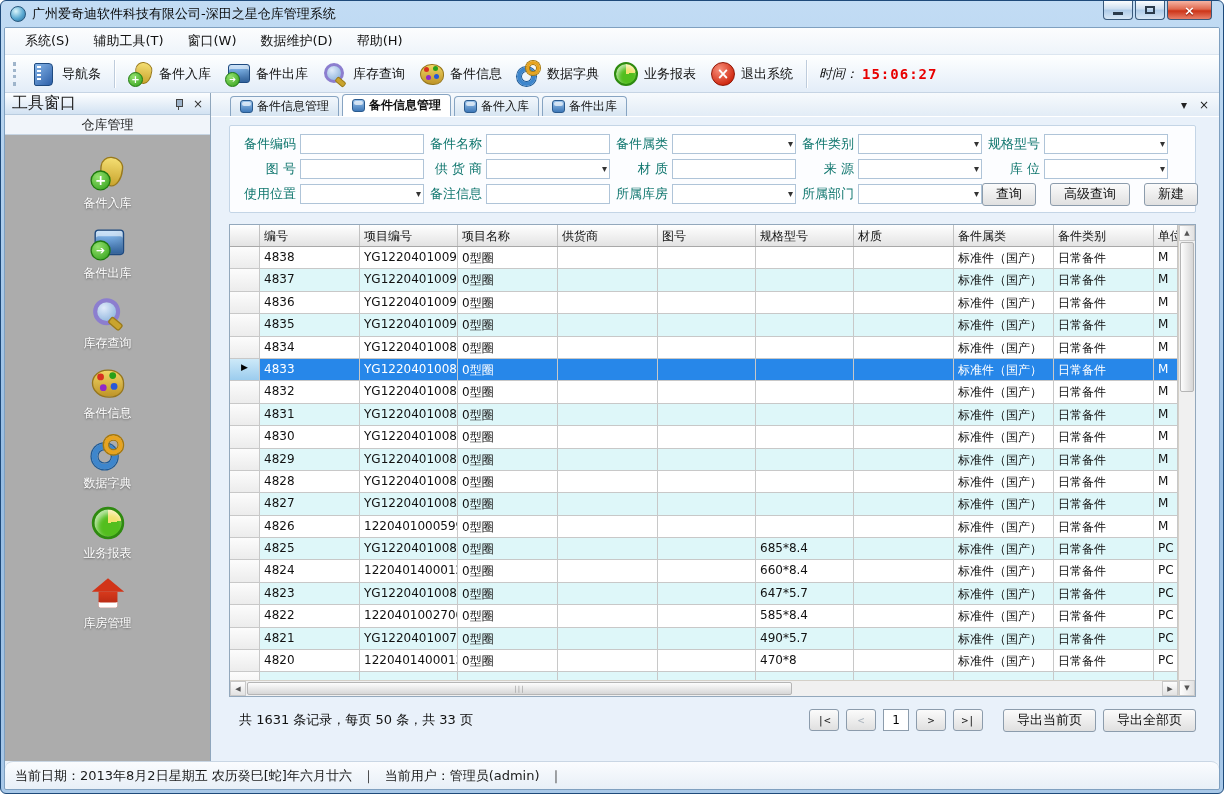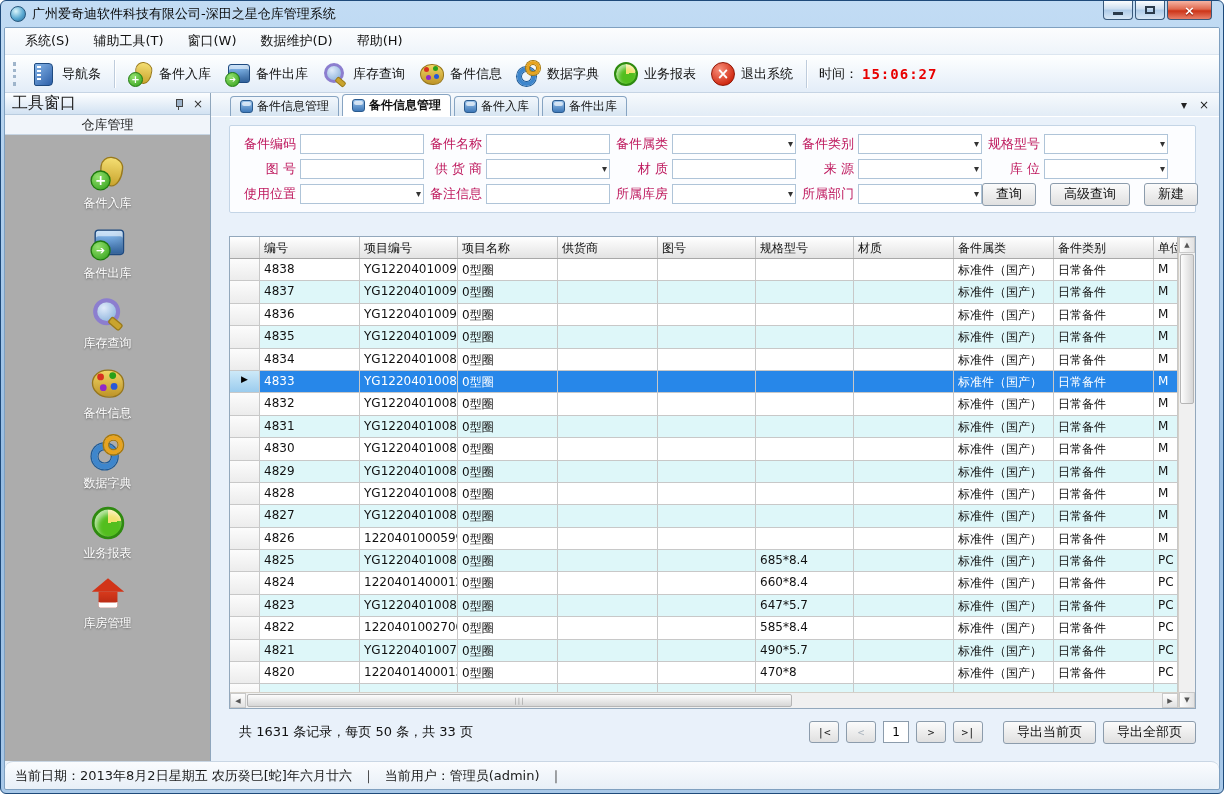--- a/index.html
+++ b/index.html
@@ -36,21 +36,21 @@
     border-bottom:1px solid #DCE6F0; display:flex; align-items:center; padding-left:8px; }
   .menu-item { padding:4px 11px; margin:0 1px; color:#111; cursor:default; white-space:nowrap; }
   
   .toolbar { height:38px; flex:0 0 auto; background:linear-gradient(#FEFFFF,#E3EDF8);
     border-bottom:1px solid #C6D4E4; display:flex; align-items:center; padding:0 6px; }
   .tool-grip { width:0; height:24px; border-left:3px dotted #9FB5CB; margin:0 8px 0 2px; }
   .tool-item { display:flex; align-items:center; margin:0 7px; cursor:default; white-space:nowrap; }
   .tool-item .tlabel { margin-left:5px; }
   .tool-sep { width:1px; height:28px; background:#BECCDC; box-shadow:1px 0 0 #FFFFFF; margin:0 6px; }
   .time-block { display:flex; align-items:center; margin-left:6px; }
-  .time-label { color:#111; }
+  .time-label { color:#111;font-style:italic; }
   .time-value { color:#E80000; font-weight:bold; font-family:"DejaVu Sans Mono","Liberation Mono",monospace; font-size:14px; letter-spacing:1px; margin-left:4px; }
   
   .icon { position:relative; display:inline-block; width:26px; height:26px; flex:0 0 auto; }
   .icon-lg { transform:scale(1.35); transform-origin:center; margin:4px 0; }
   .ic-navigator::before { content:""; position:absolute; left:3px; top:2px; width:17px; height:21px;
     background:linear-gradient(135deg,#85B5E8,#2D5FA8); border:1px solid #1E4A80; border-radius:2px 4px 4px 2px; }
   .ic-navigator::after { content:""; position:absolute; left:6px; top:5px; width:4px; height:15px;
     background:repeating-linear-gradient(#fff 0 2px,rgba(255,255,255,0) 2px 4px); }
   .ic-parts-in::before, .ic-parts-out::before { content:""; position:absolute; }
   .ic-parts-in::before { right:2px; top:1px; width:15px; height:20px;
@@ -118,30 +118,30 @@
   .tab-icon::after { content:""; position:absolute; left:1px; top:1px; right:1px; height:4px;
     background:rgba(255,255,255,.65); border-radius:2px; }
   .tabstrip-controls { margin-left:auto; display:flex; align-items:center; gap:12px; color:#222;
     font-size:12px; padding-bottom:4px; }
   .tabpage { flex:1; padding:8px 0 0 18px; min-height:0; }
   
   .search-panel { width:967px; height:88px; background:#FCFDFF; border:1px solid #C4D5E6; border-radius:2px;
     padding:7px 8px; display:flex; flex-direction:column; justify-content:space-between; }
   .form-row { display:flex; align-items:center; height:22px; }
   .fcell { display:flex; align-items:center; width:186px; flex:0 0 auto; }
-  .flabel { width:58px; text-align:right; margin-right:4px; white-space:nowrap; font-size:13px; color:#be185d; }
+  .flabel { width:58px; text-align:right; margin-right:4px; white-space:nowrap; font-size:13px; color:#0f766e; }
   .finput { flex:1; height:20px; border:1px solid #AFC4D8; background:#fff; min-width:0; font:inherit; padding:0 3px; }
   .fselect { position:relative; }
   .fselect::after { content:"▾"; position:absolute; right:2px; top:3px; font-size:10px; color:#333; }
   .form-buttons { flex:1; display:flex; justify-content:space-between; align-items:center; gap:14px; }
   .btn { height:23px; padding:0 13px; border:1px solid #8C9CAC; border-radius:3px;
     background:linear-gradient(#FBFBFB,#E0E0E0); font-size:13px; display:flex; align-items:center;
     color:#111; cursor:default; white-space:nowrap; }
   
-  .grid { width:967px; height:473px; margin-top:23px; border:1px solid #93A8BC; background:#fff; display:flex; }
+  .grid { width:967px; height:473px; margin-top:11px; border:1px solid #93A8BC; background:#fff; display:flex; }
   .grid-main { flex:1; display:flex; flex-direction:column; min-width:0; }
   .gridcols { display:grid; grid-template-columns:30px 100px 98px 100px 100px 98px 98px 100px 100px 100px 24px; }
   .grid-header { height:22px; flex:0 0 auto; background:linear-gradient(#FFFFFF,#E3E3E3); border-bottom:1px solid #A8A8A8; }
   .hcell { border-right:1px solid #C2C2C2; padding:3px 0 0 4px; font-size:12px; overflow:hidden; white-space:nowrap; }
   .grid-body { flex:1; overflow:hidden; }
   .grid-row { height:22.4px; background:#fff; }
   .grid-row.alt { background:#DEF7F9; }
   .cell { border-right:1px solid #C8C8C8; border-bottom:1px solid #C8C8C8; padding:3px 0 0 4px;
     font-size:12px; overflow:hidden; white-space:nowrap;
     font-family:"DejaVu Sans","DejaVu Sans Mono",sans-serif; }

